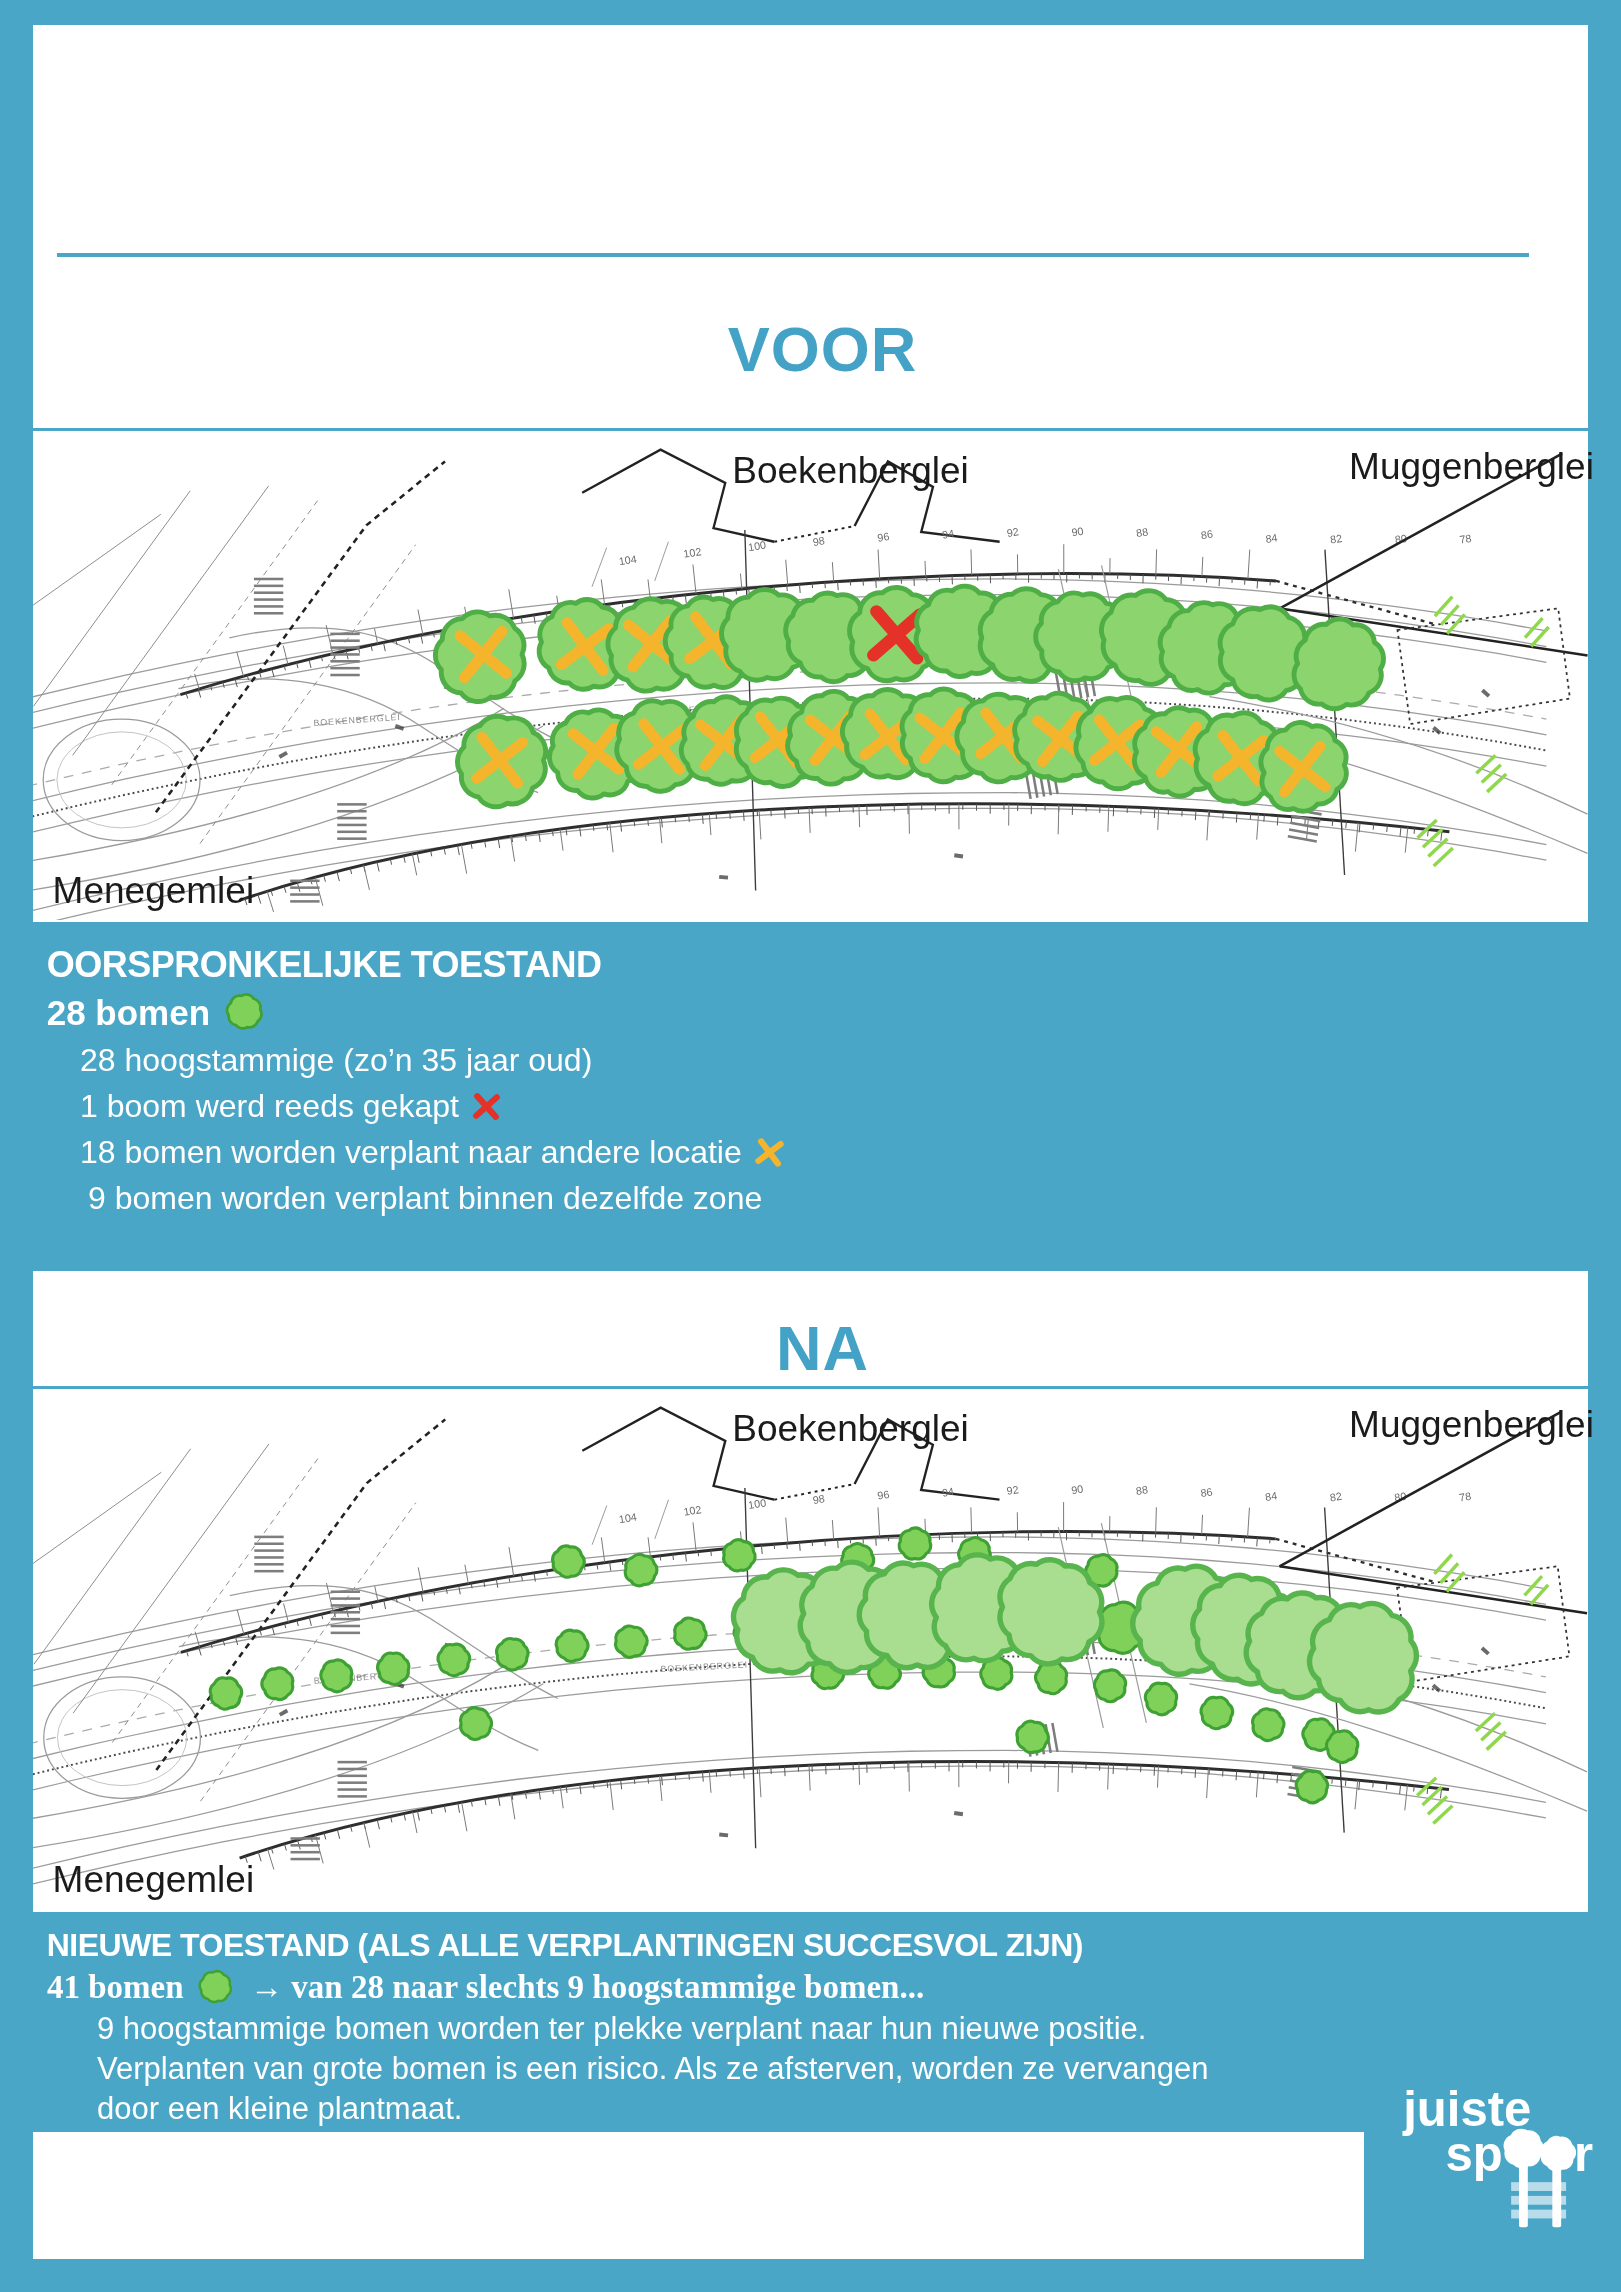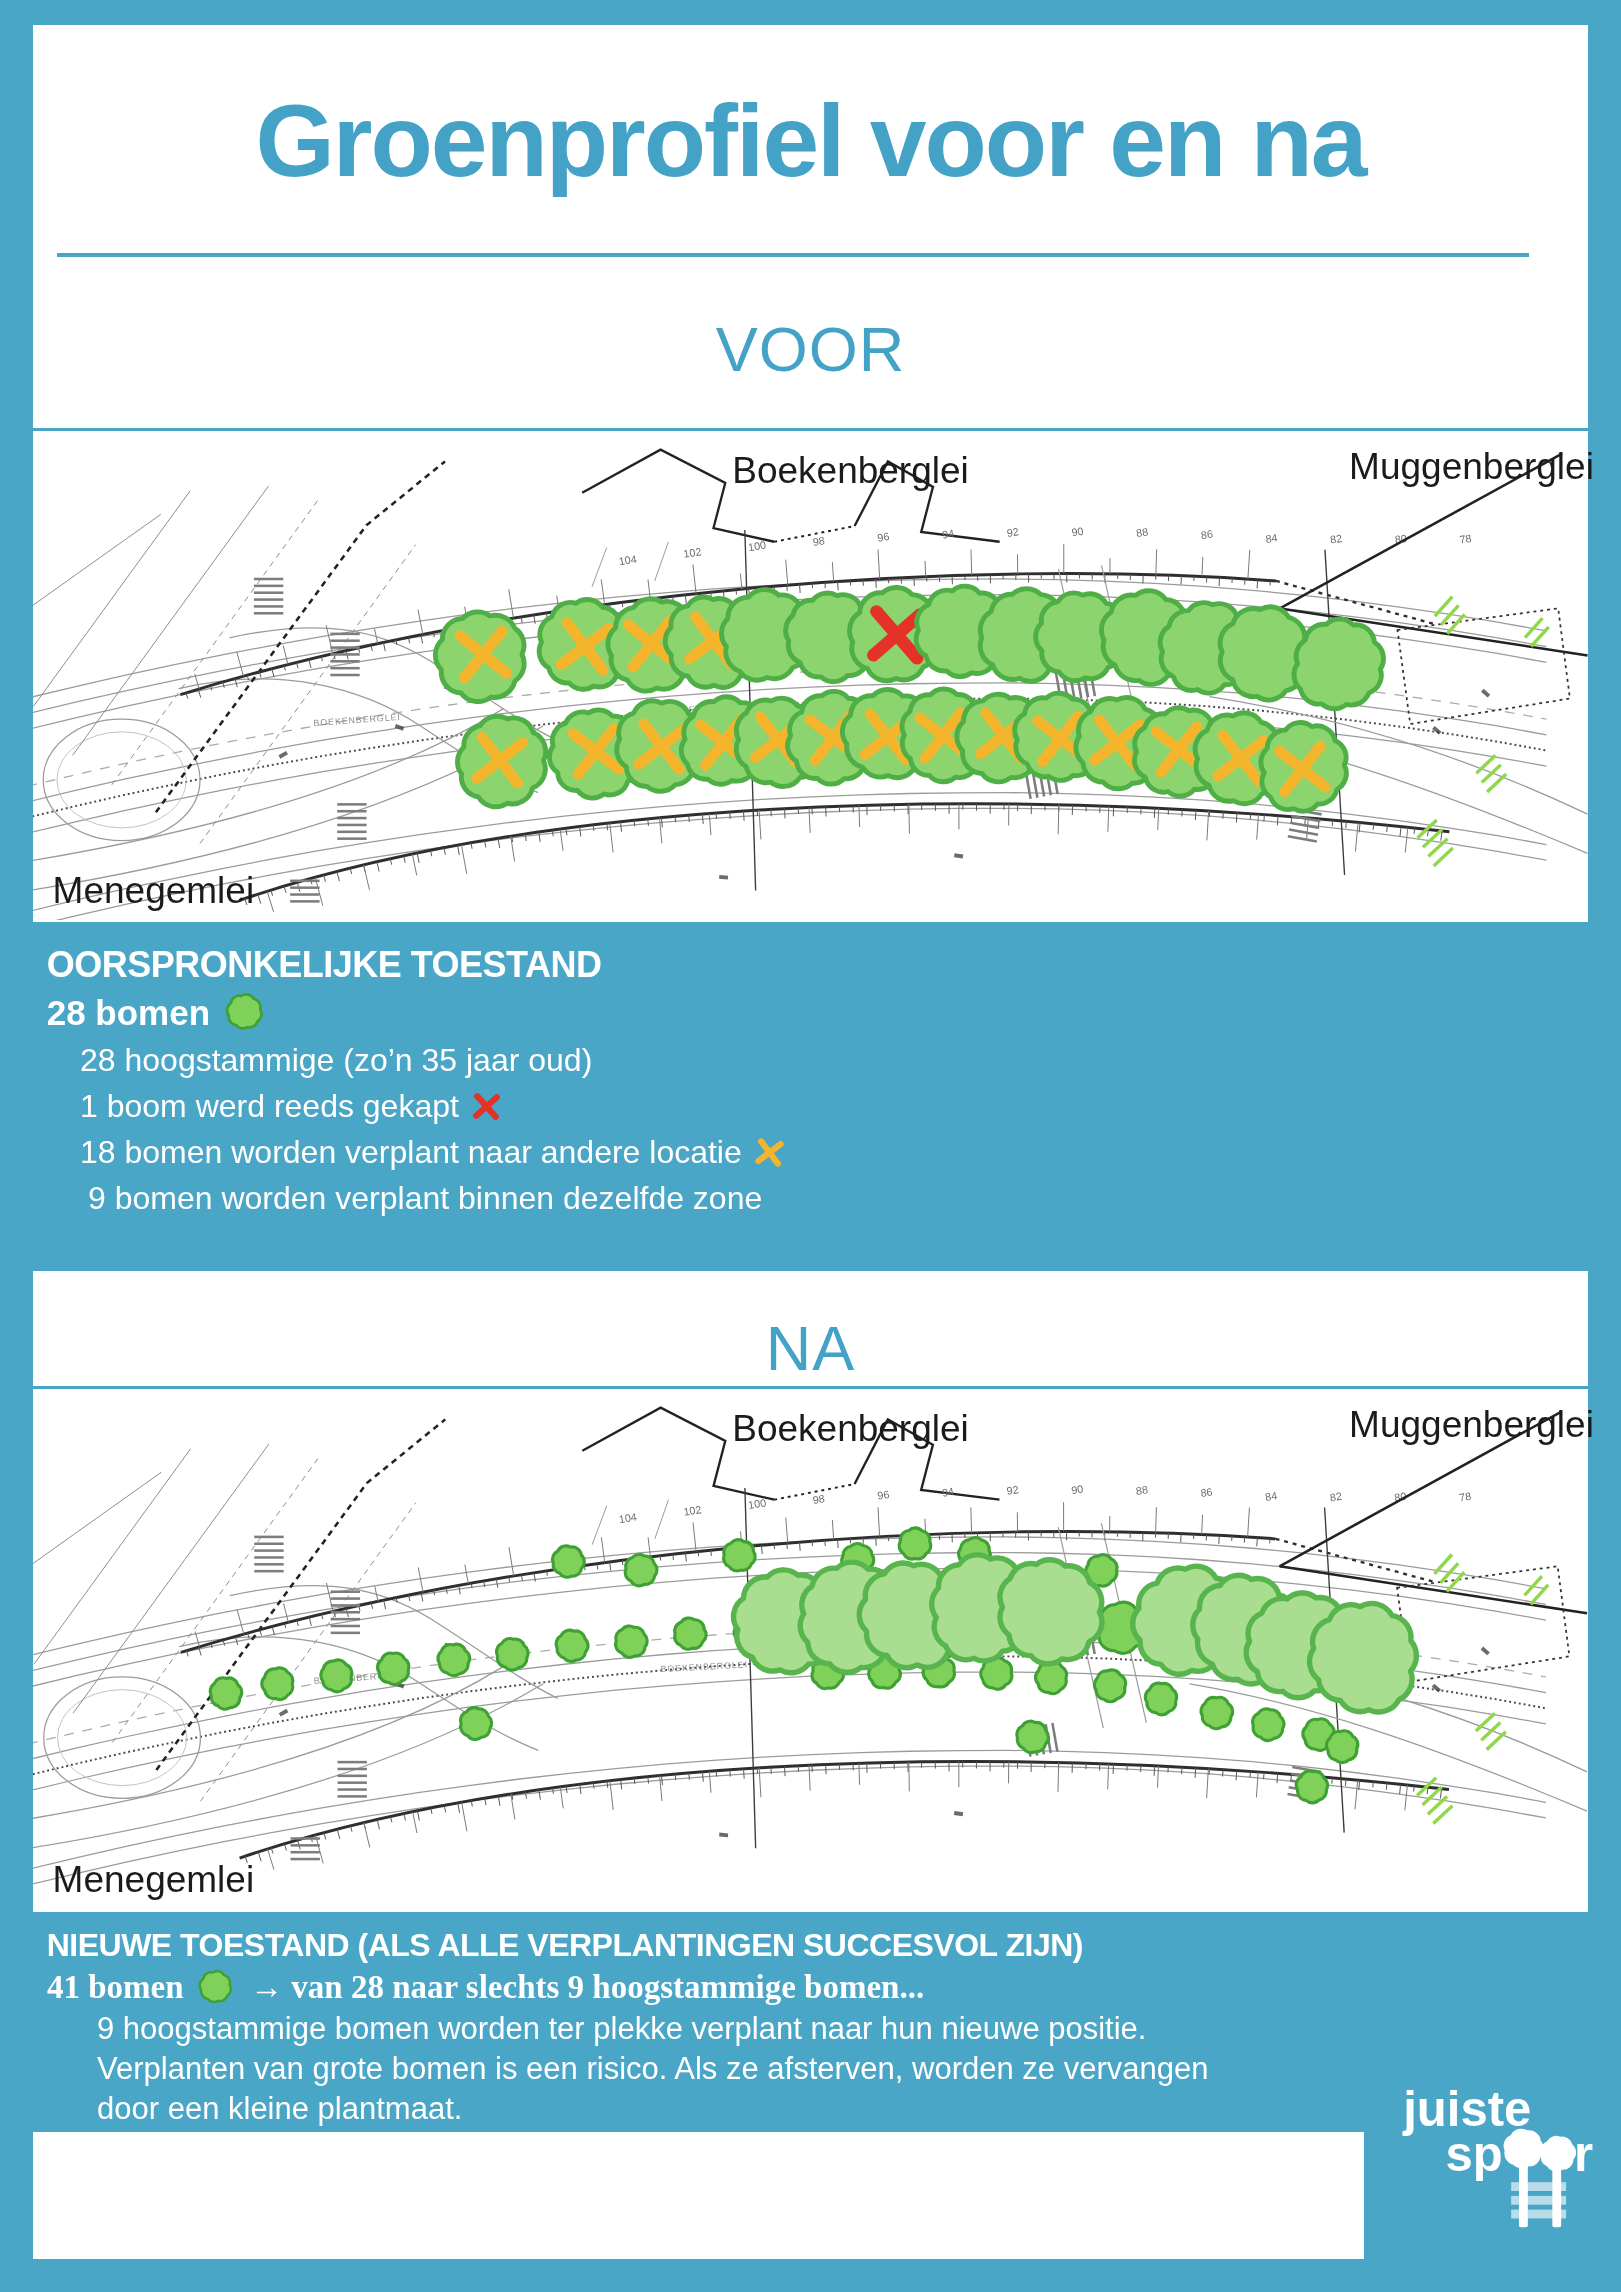--- a/index.html
+++ b/index.html
@@ -6,22 +6,22 @@
     --teal:#4AA6C7; --heading:#43A2C6; --ink:#1B1B1B;
   }
   html,body{margin:0;padding:0;background:#e8e8e8;}
   .page{position:relative;width:1621px;height:2293px;background:var(--teal);
         font-family:"Liberation Sans","DejaVu Sans",sans-serif;overflow:hidden;}
   .content{position:absolute;left:33px;top:24.5px;width:1555px;height:2234px;background:#ffffff;}
 
   .page-title{position:absolute;left:0;top:57px;width:1555px;text-align:center;
     font-size:102px;font-weight:bold;color:var(--heading);letter-spacing:-2px;white-space:nowrap;line-height:118px;}
   .title-rule{position:absolute;left:23.5px;top:228px;width:1472px;height:4.9px;background:var(--teal);}
-  .section-heading{position:absolute;left:0;width:1555px;text-align:center;
-    font-size:63px;font-weight:normal;color:var(--heading);letter-spacing:1px;line-height:69px;}
+  .section-heading{position:absolute;left:12px;width:1555px;text-align:center;
+    font-size:63px;font-weight:bold;color:var(--heading);letter-spacing:1px;line-height:69px;}
   #voor-heading{top:290px;}
   #na-heading{top:1289px;}
   .thin-line{position:absolute;left:0;width:1555px;height:3.9px;background:var(--teal);}
   #line-voor{top:403px;}
   #line-na{top:1361px;}
 
   .map-wrap{position:absolute;left:0;width:1555px;background:#fff;}
   #map-voor{top:407px;height:488px;}
   #map-na{top:1365px;height:519px;}
   .map-wrap svg{position:absolute;left:0;top:0;}
@@ -47,21 +47,20 @@
   .xmark{margin-left:11.8px;flex:0 0 auto;}
 
   .logo-box{position:absolute;left:1364px;top:2036px;width:257px;height:257px;background:var(--teal);z-index:5;}
 </style>
 </head>
 <body>
 
 <div class="page">
   <div class="content">
 
-    <div class="page-title">Groenprofiel voor en na</div>
     <div class="title-rule"></div>
 
     <div class="section-heading" id="voor-heading">VOOR</div>
     <div class="thin-line" id="line-voor"></div>
 
     <div class="map-wrap" id="map-voor">
       <svg id="map-voor-svg" width="1555" height="488" viewBox="0 0 1586 498">
           <path d="M-6,271.5L44,259.5L94,248.1L144,237.4L194,227.2L244,217.7L294,208.8L344,200.6L394,192.9L444,185.9L494,179.5L544,173.8L594,168.6L644,164.1L694,160.2L744,157.0L794,154.3L844,152.3L894,150.9L944,150.2L994,150.0L1044,150.7L1094,152.2L1144,154.5L1194,157.6L1244,161.6L1294,166.4L1344,172.1L1394,178.6L1444,185.9L1494,194.0L1544,203.0" fill="none" stroke="#9B9B9B" stroke-width="1.3"></path>
           <path d="M-6,287.5L44,275.5L94,264.1L144,253.4L194,243.2L244,233.7L294,224.8L344,216.6L394,208.9L444,201.9L494,195.5L544,189.8L594,184.6L644,180.1L694,176.2L744,173.0L794,170.3L844,168.3L894,166.9L944,166.2L994,166.0L1044,166.7L1094,168.2L1144,170.5L1194,173.6L1244,177.6L1294,182.4L1344,188.1L1394,194.6L1444,201.9L1494,210.0L1544,219.0" fill="none" stroke="#9B9B9B" stroke-width="1.3"></path>
           <path d="M-6,303.5L44,291.5L94,280.1L144,269.4L194,259.2L244,249.7L294,240.8L344,232.6L394,224.9L444,217.9L494,211.5L544,205.8L594,200.6L644,196.1L694,192.2L744,189.0L794,186.3L844,184.3L894,182.9L944,182.2L994,182.0L1044,182.7L1094,184.2L1144,186.5L1194,189.6L1244,193.6L1294,198.4L1344,204.1L1394,210.6L1444,217.9L1494,226.0L1544,235.0" fill="none" stroke="#9B9B9B" stroke-width="1.3"></path>

